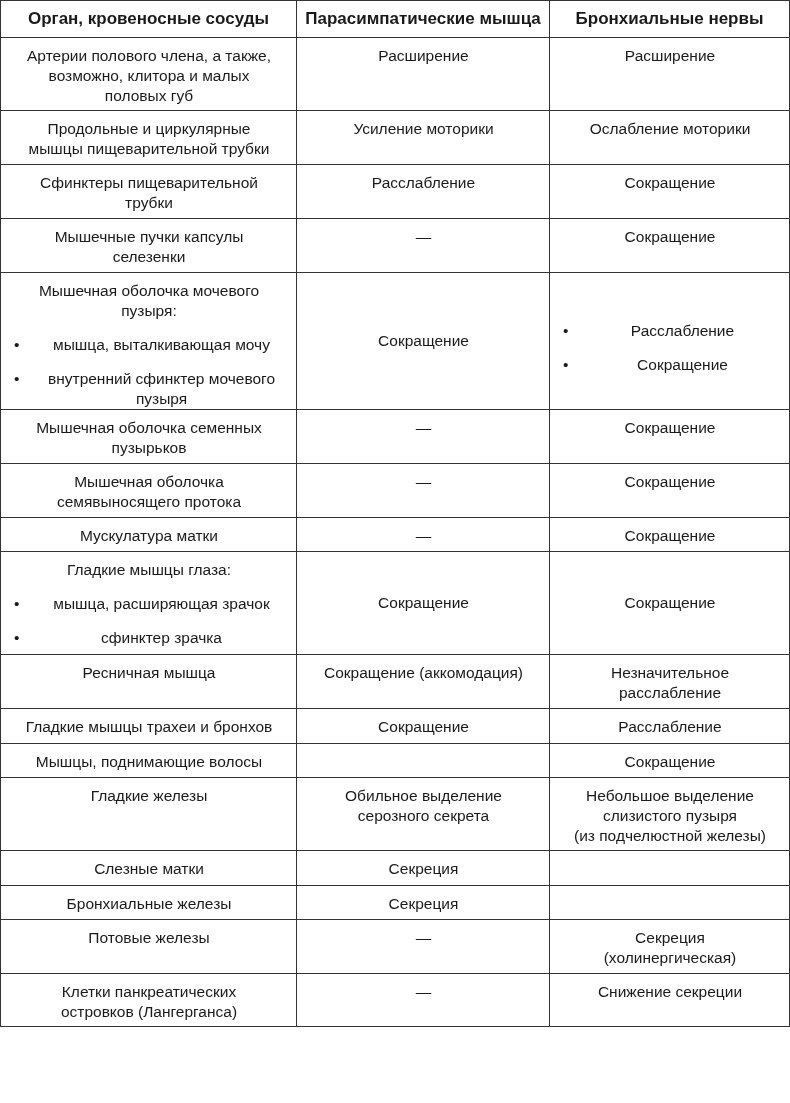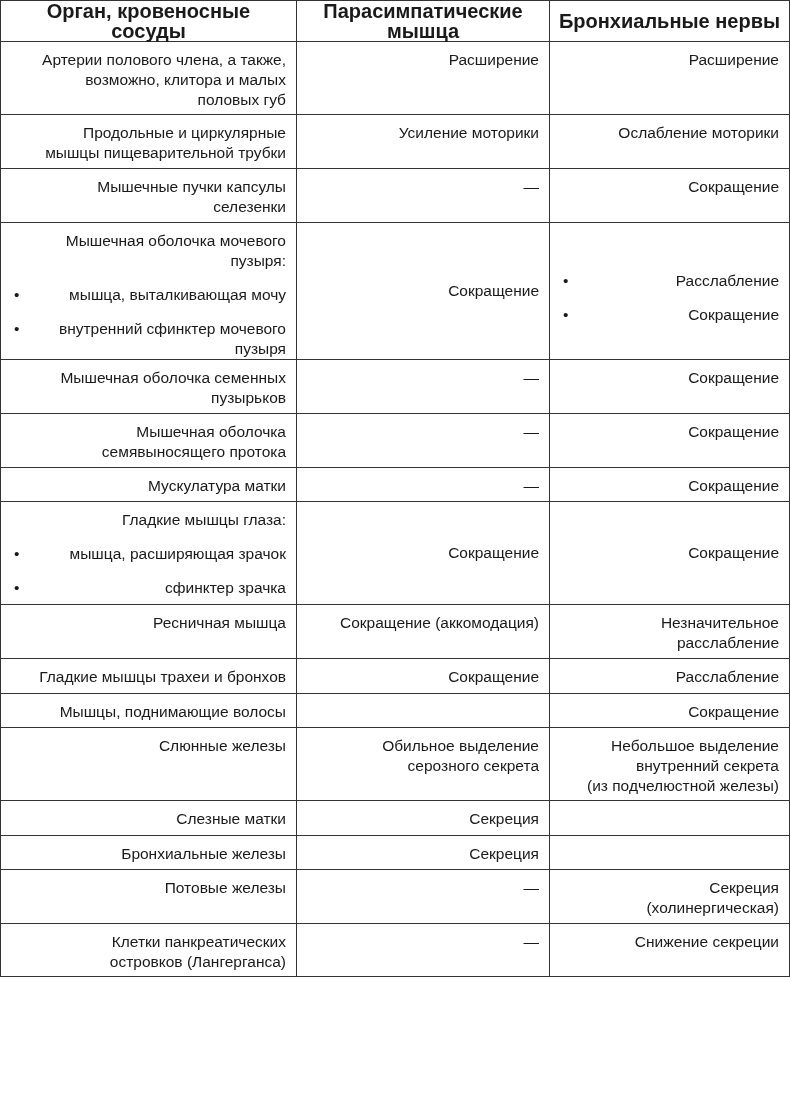--- a/index.html
+++ b/index.html
@@ -12,31 +12,31 @@
     font-family: "Liberation Sans", sans-serif;
     font-size: 15.5px;
     color: #1a1a1a;
   }
   col.c1 { width: 296px; }
   col.c2 { width: 253px; }
   col.c3 { width: 240px; }
   th, td {
     border: 1.5px solid #333333;
     vertical-align: top;
-    text-align: right;
+    text-align: center;
     padding: 8px 10px 0 11px;
     line-height: 20px;
     box-sizing: border-box;
   }
   th {
     font-weight: bold;
     text-align: center;
     vertical-align: middle;
     padding: 0 6px;
-    font-size: 20px;
+    font-size: 17px;
   }
   td.mid { vertical-align: middle; padding-top: 0; padding-bottom: 0; }
   .line { display: block; }
   .bullets { list-style: none; margin: 0; padding: 0; }
   .bullets li { position: relative; padding-left: 25px; margin-top: 14px; }
   .bullets li .dot {
     position: absolute; left: 2px; top: 0;
   }
   .dash { display: inline-block; }
 </style>
@@ -74,20 +74,30 @@
       <td>
         <span class="line">Продольные и циркулярные</span>
         <span class="line">мышцы пищеварительной трубки</span>
       </td>
       <td>Усиление моторики</td>
       <td>
           <span class="line">Ослабление моторики</span>
         </td>
     </tr>
 
+    <tr style="height:54px">
+      <td>
+        <span class="line">Сфинктеры пищеварительной</span>
+        <span class="line">трубки</span>
+      </td>
+      <td>Расслабление</td>
+      <td>
+          <span class="line">Сокращение</span>
+        </td>
+    </tr>
 
     <tr style="height:54px">
       <td>
         <span class="line">Мышечные пучки капсулы</span>
         <span class="line">селезенки</span>
       </td>
       <td><span class="dash">—</span></td>
       <td>
           <span class="line">Сокращение</span>
         </td>
@@ -202,29 +212,29 @@
           <span class="line">Мышцы, поднимающие волосы</span>
         </td>
       <td></td>
       <td>
           <span class="line">Сокращение</span>
         </td>
     </tr>
 
     <tr style="height:73px">
       <td>
-          <span class="line">Слюнные железы</span>
+          <span class="line">Гладкие железы</span>
         </td>
       <td>
         <span class="line">Обильное выделение</span>
         <span class="line">серозного секрета</span>
       </td>
       <td>
         <span class="line">Небольшое выделение</span>
-        <span class="line">внутренний секрета</span>
+        <span class="line">слизистого пузыря</span>
         <span class="line">(из подчелюстной железы)</span>
       </td>
     </tr>
 
     <tr style="height:35px">
       <td>
           <span class="line">Слезные матки</span>
         </td>
       <td>Секреция</td>
       <td>

